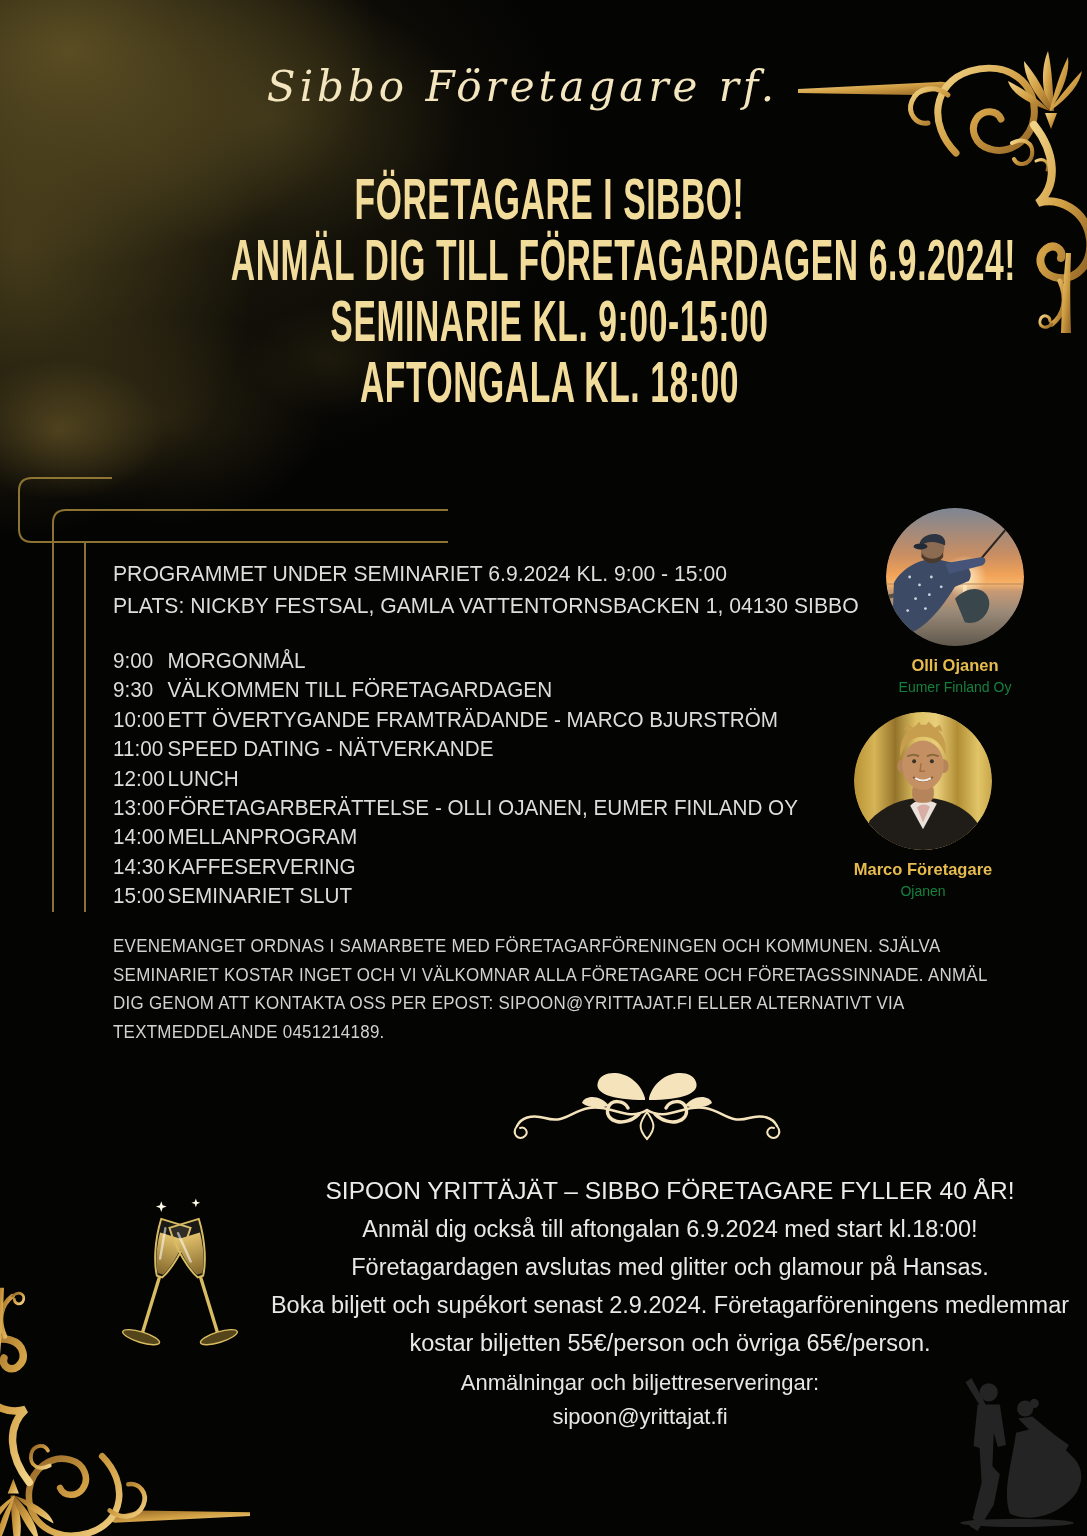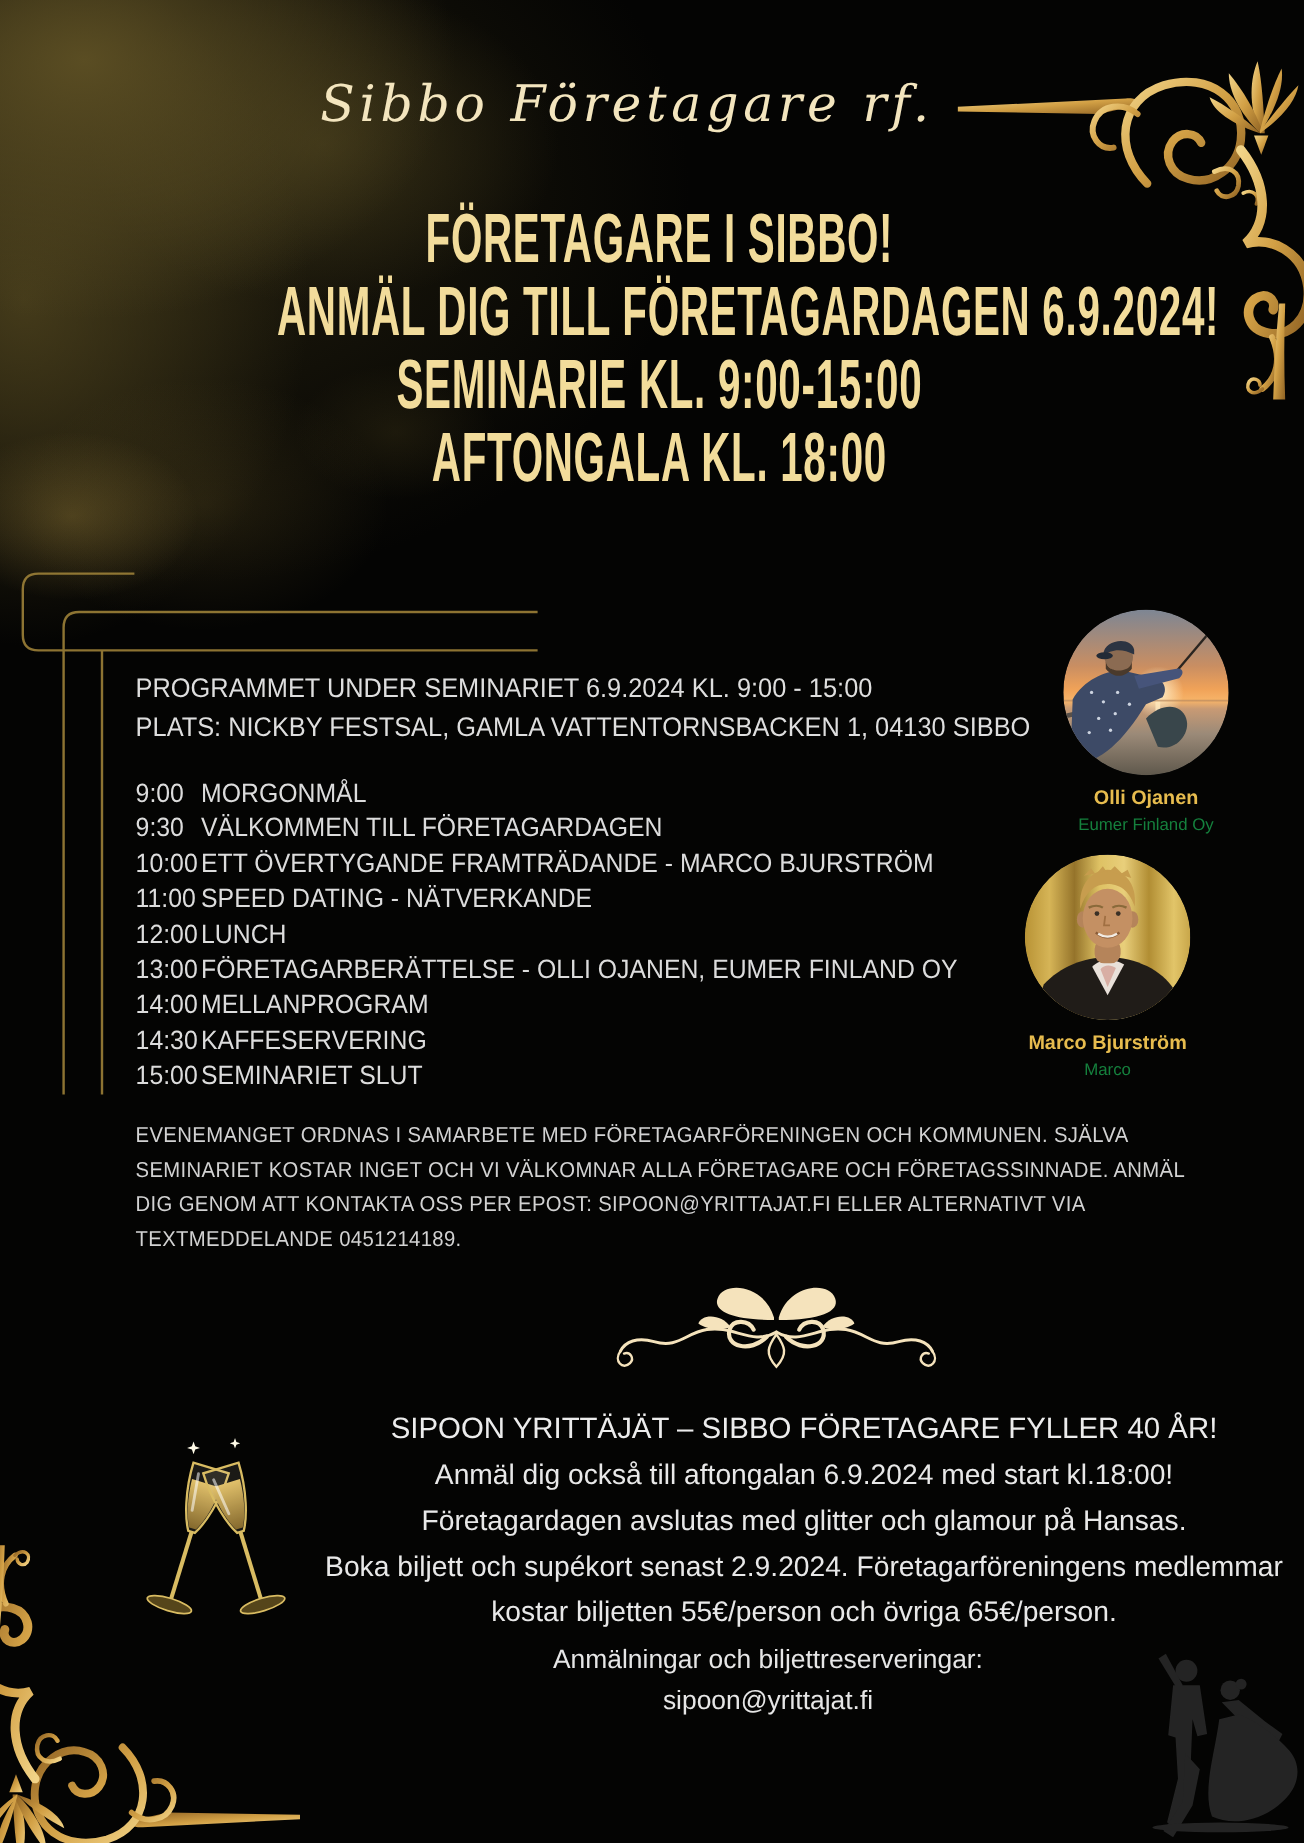--- a/index.html
+++ b/index.html
@@ -249,22 +249,22 @@
           <path d="M54,45 C58,43 63,43 66,45" stroke="#8a6a3a" stroke-width="2" fill="none"></path>
           <path d="M74,45 C77,43 82,43 86,45" stroke="#8a6a3a" stroke-width="2" fill="none"></path>
           <circle cx="61" cy="50" r="2" fill="#3a3026"></circle>
           <circle cx="79" cy="50" r="2" fill="#3a3026"></circle>
           <path d="M68,52 L67,60 L72,60" stroke="#a06f42" stroke-width="1.5" fill="none"></path>
           <path d="M60,66 Q70,74 80,66" stroke="#8a5c38" stroke-width="2" fill="none"></path>
           <path d="M62,67 Q70,72 78,67" stroke="#f2ece4" stroke-width="2" fill="none"></path>
         </g>
       </svg>
     </span>
-    <div class="speaker-name">Marco Bjurström</div>
-    <div class="speaker-org">Marco</div>
+    <div class="speaker-name">Marco Företagare</div>
+    <div class="speaker-org">Ojanen</div>
   </div>
 
   <div class="note cond">EVENEMANGET ORDNAS I SAMARBETE MED FÖRETAGARFÖRENINGEN OCH KOMMUNEN. SJÄLVA SEMINARIET KOSTAR INGET OCH VI VÄLKOMNAR ALLA FÖRETAGARE OCH FÖRETAGSSINNADE. ANMÄL DIG GENOM ATT KONTAKTA OSS PER EPOST: SIPOON@YRITTAJAT.FI ELLER ALTERNATIVT VIA TEXTMEDDELANDE 0451214189.</div>
 
   <svg class="divider" viewBox="0 0 320 90">
     <g stroke="#f5e3bc" fill="none" stroke-linecap="round">
       <g id="divArm">
         <path d="M160,48 C140,60 124,42 102,46 C84,49 78,62 58,56 C44,52 34,56 30,64" stroke-width="2.5"></path>
         <path d="M30,64 C24,72 32,80 38,74 C42,70 38,64 33,66" stroke-width="2"></path>
         <path d="M122,44 C114,32 97,33 95,41 C103,47 114,46 122,44 Z" fill="#f5e3bc" stroke="none"></path>

